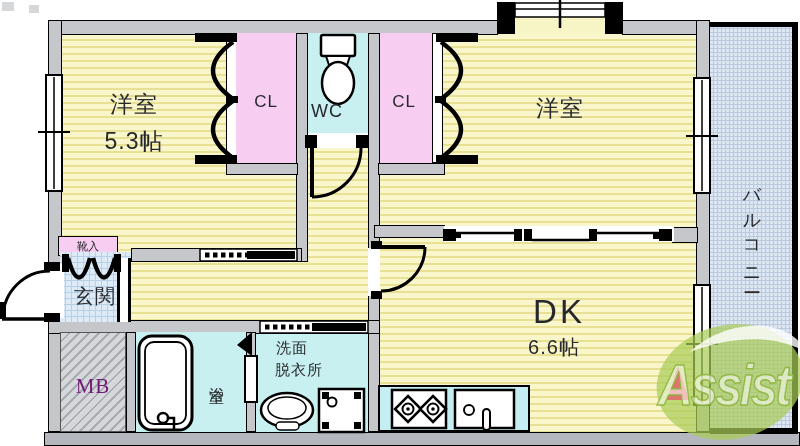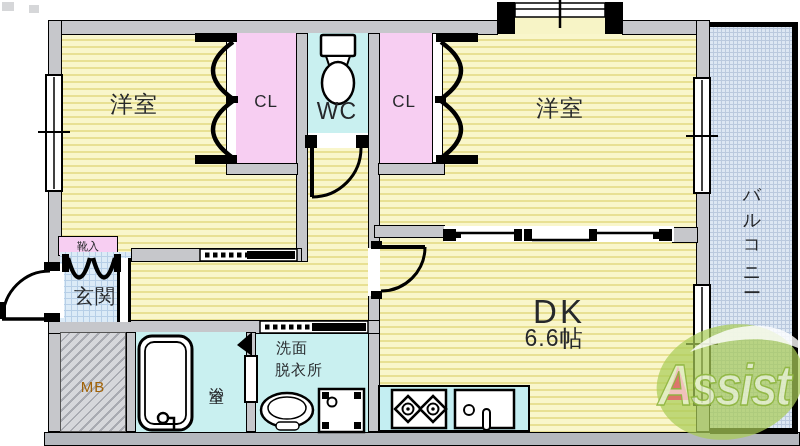--- a/index.html
+++ b/index.html
@@ -213,29 +213,30 @@
     </g>
 
     <g>
       <rect x="455" y="390" width="59" height="38" fill="#fff" stroke="#000" stroke-width="2.5"></rect>
       <circle cx="469" cy="410" r="5" fill="#fff" stroke="#000" stroke-width="2"></circle>
       <rect x="483" y="409" width="7" height="21" rx="3.5" fill="#fff" stroke="#000" stroke-width="2"></rect>
     </g>
   </svg>
 
   <div class="lbl" style="left:134px;top:104px;font-size:23px;">洋室</div>
+  <div class="lbl" style="left:134px;top:141px;font-size:23px;">5.3帖</div>
   <div class="lbl" style="left:266px;top:102px;font-size:17px;">CL</div>
-  <div class="lbl" style="left:337px;top:111px;font-size:23px;">WC</div>
+  <div class="lbl" style="left:327px;top:111px;font-size:18px;">WC</div>
   <div class="lbl" style="left:404px;top:102px;font-size:17px;">CL</div>
   <div class="lbl" style="left:560px;top:108px;font-size:23px;">洋室</div>
   <div class="lbl" style="left:559px;top:312px;font-size:33px;letter-spacing:3px;">DK</div>
-  <div class="lbl" style="left:554px;top:338px;font-size:23px;">6.6帖</div>
+  <div class="lbl" style="left:554px;top:347px;font-size:20px;">6.6帖</div>
   <div class="lbl" style="left:95px;top:296px;font-size:20px;">玄関</div>
   <div class="lbl" style="left:88px;top:246px;font-size:11px;letter-spacing:0;">靴入</div>
-  <div class="lbl" style="left:93px;top:386px;font-size:15px;color:#a16207;">MB</div>
+  <div class="lbl" style="left:93px;top:386px;font-size:21px;color:#701a75;font-family:Liberation Serif, serif;">MB</div>
   <div class="lbl vert" style="left:216px;top:377px;font-size:15px;letter-spacing:2px;">浴室</div>
   <div class="lbl" style="left:292px;top:348px;font-size:15px;">洗面</div>
   <div class="lbl" style="left:299px;top:370px;font-size:15px;">脱衣所</div>
   <div class="lbl vert" style="left:752px;top:232px;font-size:18px;letter-spacing:7px;">バルコニー</div>
 
   <svg class="mark" width="800" height="446" viewBox="0 0 800 446">
     <g>
       <ellipse cx="730" cy="382" rx="74" ry="57" fill="#a9cc58" opacity="0.72" transform="rotate(-12 730 382)"></ellipse>
       <path d="M 690 352 C 725 318 790 316 806 352 C 772 332 725 338 690 352 Z" fill="#ffffff" opacity="0.8"></path>
       <polygon points="667,400 678,366 689,400" fill="#e06a6a" opacity="0.9"></polygon>

